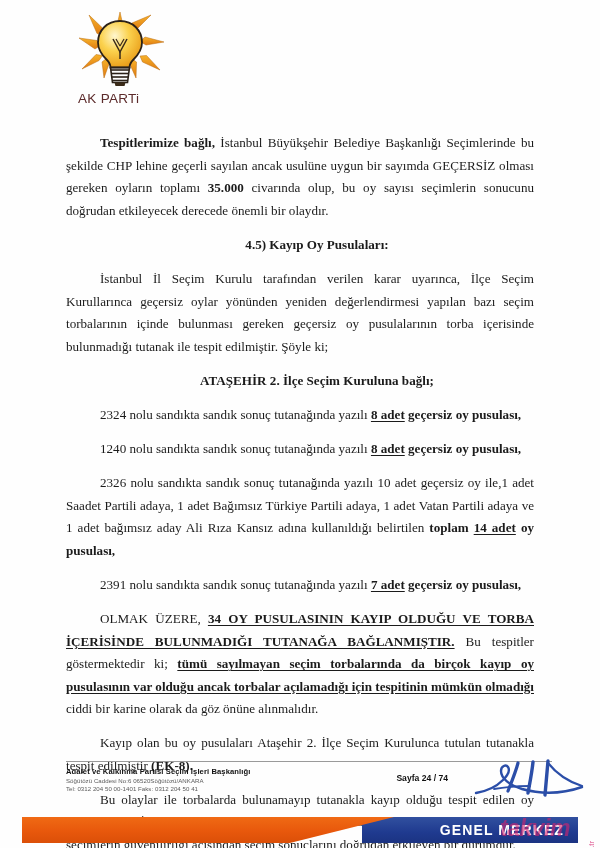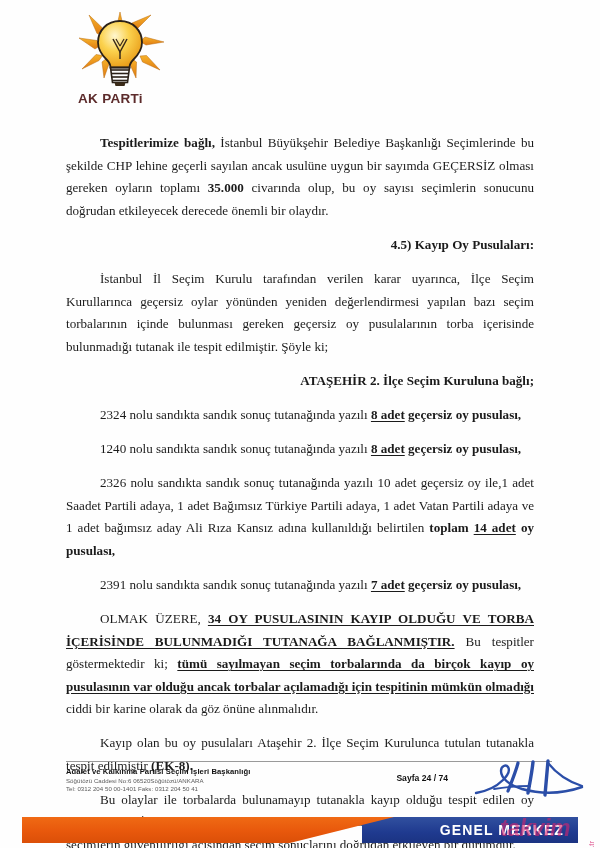--- a/index.html
+++ b/index.html
@@ -34,21 +34,21 @@
   }
   .logo-mark {
     position: relative;
     width: 92px;
     height: 78px;
     margin-left: 4px;
   }
   .logo-mark svg { display: block; }
   .logo-word {
     font-family: "Liberation Sans", sans-serif;
-    font-weight: bold;
+    font-weight: normal;
     font-size: 13.5px;
     letter-spacing: .3px;
     color: #5c2b2b;
     margin-top: 1px;
     margin-left: 6px;
     white-space: nowrap;
   }
 
   
   .content {
@@ -64,21 +64,21 @@
     text-align: justify;
     text-justify: inter-word;
   }
   p.para.indent { text-indent: 34px; }
   p.heading {
     margin: 6px 0 12px 0;
     font-size: 13.1px;
     line-height: 1.72;
     font-weight: bold;
     text-indent: 34px;
-    text-align: right;
+    text-align: center;
   }
   p.item {
     margin: 0 0 11.5px 0;
     font-size: 13.1px;
     line-height: 1.72;
     text-indent: 34px;
     text-align: left;
   }
   p.item-just {
     margin: 0 0 12px 0;

